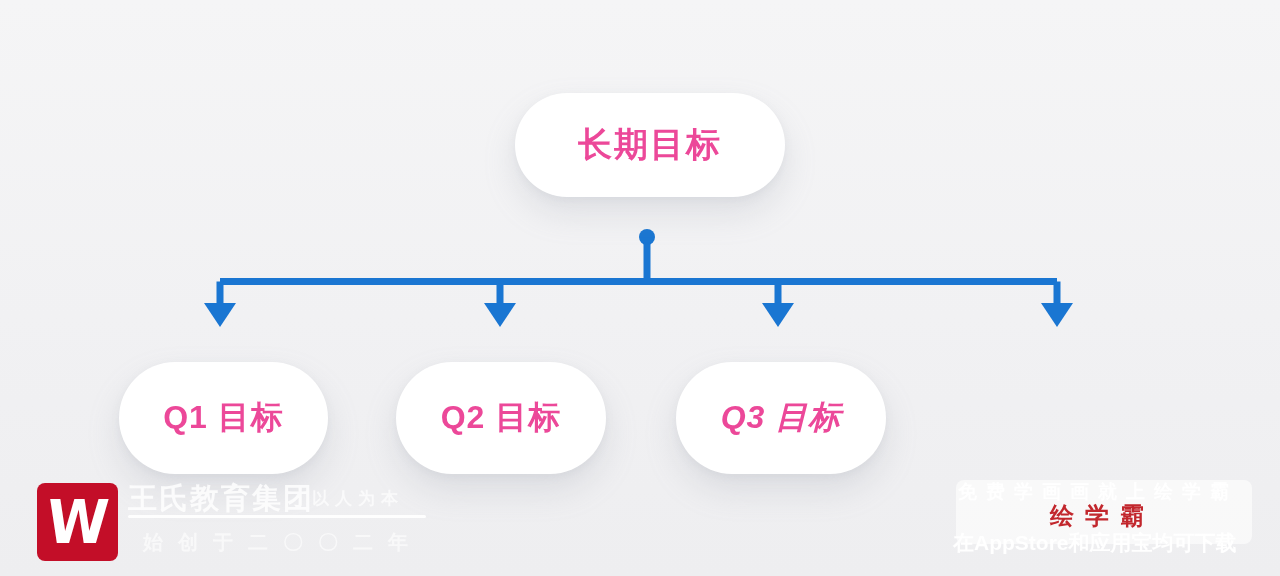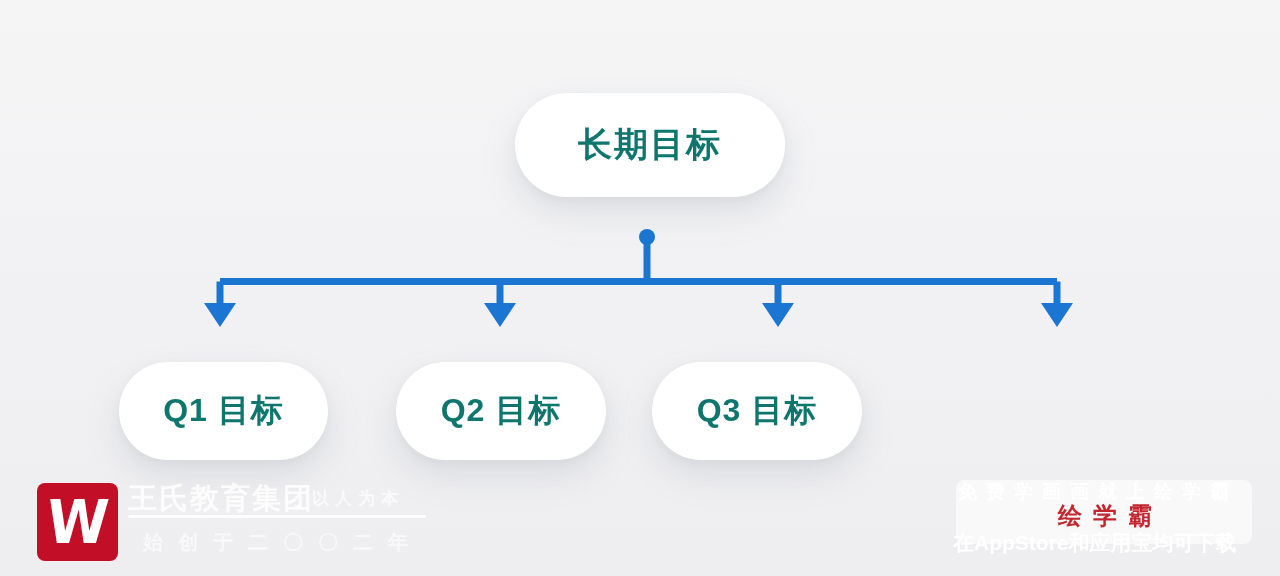--- a/index.html
+++ b/index.html
@@ -4,28 +4,28 @@
 <style>
   html,body{margin:0;padding:0;background:#e8e8ea;}
   .canvas{
     position:relative;width:1280px;height:576px;overflow:hidden;
     background:linear-gradient(180deg,#f5f5f6 0%,#f1f1f3 55%,#eeeef0 100%);
     font-family:"Liberation Sans","DejaVu Sans",sans-serif;
   }
   .node{
     position:absolute;background:#ffffff;border-radius:60px;
     display:flex;align-items:center;justify-content:center;
-    color:#0f766e;
+    color:#ec4899;
     box-shadow:0 16px 32px rgba(150,155,168,.22),0 3px 8px rgba(150,155,168,.10);
   }
   .node-root{left:515px;top:93px;width:270px;height:104px;font-size:34px;font-weight:600;letter-spacing:2px;}
-  .node-child{top:362px;height:98px;font-size:32px;font-weight:600;letter-spacing:1px;}
+  .node-child{top:362px;height:112px;font-size:32px;font-weight:600;letter-spacing:1px;}
   .node-q1{left:119px;width:209px;}
   .node-q2{left:396px;width:210px;text-align:right;}
-  .node-q3{left:652px;width:210px;}
+  .node-q3{left:676px;width:210px;font-style:italic;}
   .node-q4{left:952px;width:211px;}
   svg.connectors{position:absolute;left:0;top:0;pointer-events:none;}
 
   
   .wm-logo{
     position:absolute;left:37px;top:483px;width:81px;height:78px;border-radius:8px;
     display:flex;align-items:center;justify-content:center;
   }
   .wm-logo .w{
     color:#ffffff;font-size:56px;font-weight:800;line-height:1;
@@ -74,16 +74,16 @@
   <div class="wm-logo" style="background-color: rgb(195, 14, 40);">
     <span class="w">W</span>
   </div>
   <div class="wm-company">王氏教育集团</div>
   <div class="wm-slogan">以人为本</div>
   <div class="wm-divider"></div>
   <div class="wm-footnote">始创于二〇〇二年</div>
 
   <div class="wm-backdrop"></div>
   <div class="wm-tagline">免费学画画就上绘学霸</div>
-  <div class="wm-brand" style="color: rgb(194, 39, 45); margin-left: 8px;">绘学霸</div>
+  <div class="wm-brand" style="color: rgb(194, 39, 45);">绘学霸</div>
   <div class="wm-download">在AppStore和应用宝均可下载</div>
 
 </div>
 
 </body></html>

